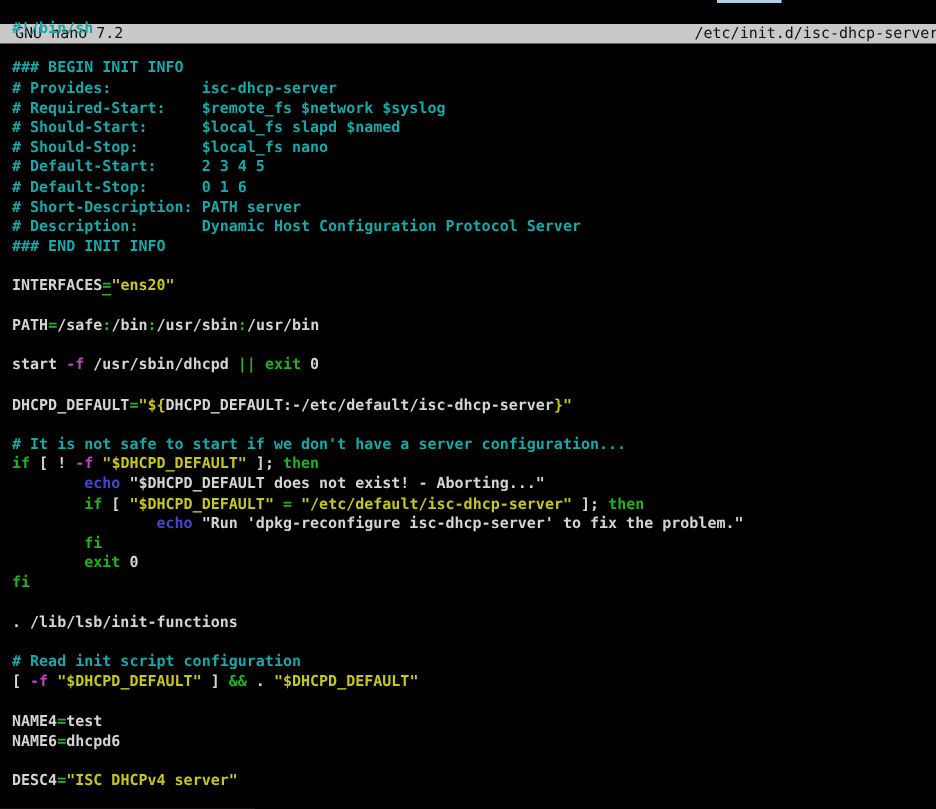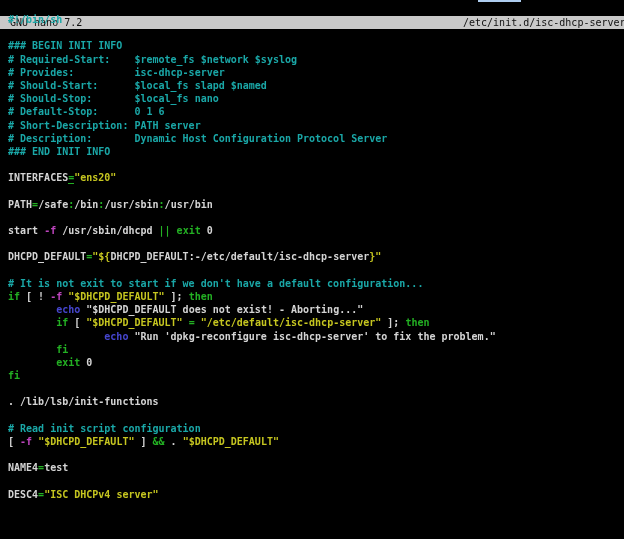--- a/index.html
+++ b/index.html
@@ -48,48 +48,50 @@
 <div class="terminal">
   <div class="titlebar">
     <span class="app">GNU nano 7.2</span>
     <span class="path">/etc/init.d/isc-dhcp-server</span>
   </div>
   <div class="strip"></div>
   <div class="editor" id="editor">
       <div class="line"><span class="c-c">#!/bin/sh</span></div>
       <div class="line"></div>
       <div class="line"><span class="c-c">### BEGIN INIT INFO</span></div>
+      <div class="line"><span class="c-c"># Provides:          isc-dhcp-server</span></div>
       <div class="line"><span class="c-c"># Required-Start:    $remote_fs $network $syslog</span></div>
-      <div class="line"><span class="c-c"># Provides:          isc-dhcp-server</span></div>
       <div class="line"><span class="c-c"># Should-Start:      $local_fs slapd $named</span></div>
       <div class="line"><span class="c-c"># Should-Stop:       $local_fs nano</span></div>
+      <div class="line"><span class="c-c"># Default-Start:     2 3 4 5</span></div>
       <div class="line"><span class="c-c"># Default-Stop:      0 1 6</span></div>
       <div class="line"><span class="c-c"># Short-Description: PATH server</span></div>
       <div class="line"><span class="c-c"># Description:       Dynamic Host Configuration Protocol Server</span></div>
       <div class="line"><span class="c-c">### END INIT INFO</span></div>
       <div class="line"></div>
       <div class="line"><span class="c-w">INTERFACES</span><span class="c-u">=</span><span class="c-y">"ens20"</span></div>
       <div class="line"></div>
       <div class="line"><span class="c-w">PATH</span><span class="c-g">=</span><span class="c-w">/safe</span><span class="c-g">:</span><span class="c-w">/bin</span><span class="c-g">:</span><span class="c-w">/usr/sbin</span><span class="c-g">:</span><span class="c-w">/usr/bin</span></div>
       <div class="line"></div>
       <div class="line"><span class="c-w">start </span><span class="c-m">-f</span><span class="c-w"> /usr/sbin/dhcpd </span><span class="c-g">||</span><span class="c-w"> </span><span class="c-g">exit</span><span class="c-w"> 0</span></div>
       <div class="line"></div>
       <div class="line"><span class="c-w">DHCPD_DEFAULT</span><span class="c-g">=</span><span class="c-y">"${</span><span class="c-w">DHCPD_DEFAULT:-/etc/default/isc-dhcp-server</span><span class="c-y">}"</span></div>
       <div class="line"></div>
-      <div class="line"><span class="c-c"># It is not exit to start if we don't have a default configuration...</span></div>
+      <div class="line"><span class="c-c"># It is not safe to start if we don't have a server configuration...</span></div>
       <div class="line"><span class="c-g">if</span><span class="c-w"> [ ! </span><span class="c-m">-f</span><span class="c-w"> </span><span class="c-y">"$DHCPD_DEFAULT"</span><span class="c-w"> ]; </span><span class="c-g">then</span></div>
       <div class="line"><span class="c-w">        </span><span class="c-b">echo</span><span class="c-w"> "$DHCPD_DEFAULT does not exist! - Aborting..."</span></div>
       <div class="line"><span class="c-w">        </span><span class="c-g">if</span><span class="c-w"> [ </span><span class="c-y">"$DHCPD_DEFAULT"</span><span class="c-w"> </span><span class="c-g">=</span><span class="c-w"> </span><span class="c-y">"/etc/default/isc-dhcp-server"</span><span class="c-w"> ]; </span><span class="c-g">then</span></div>
       <div class="line"><span class="c-w">                </span><span class="c-b">echo</span><span class="c-w"> "Run 'dpkg-reconfigure isc-dhcp-server' to fix the problem."</span></div>
       <div class="line"><span class="c-w">        </span><span class="c-g">fi</span></div>
       <div class="line"><span class="c-w">        </span><span class="c-g">exit</span><span class="c-w"> 0</span></div>
       <div class="line"><span class="c-g">fi</span></div>
       <div class="line"></div>
       <div class="line"><span class="c-w">. /lib/lsb/init-functions</span></div>
       <div class="line"></div>
       <div class="line"><span class="c-c"># Read init script configuration</span></div>
       <div class="line"><span class="c-w">[ </span><span class="c-m">-f</span><span class="c-w"> </span><span class="c-y">"$DHCPD_DEFAULT"</span><span class="c-w"> ] </span><span class="c-g">&amp;&amp;</span><span class="c-w"> . </span><span class="c-y">"$DHCPD_DEFAULT"</span></div>
       <div class="line"></div>
       <div class="line"><span class="c-w">NAME4</span><span class="c-g">=</span><span class="c-w">test</span></div>
+      <div class="line"><span class="c-w">NAME6</span><span class="c-g">=</span><span class="c-w">dhcpd6</span></div>
       <div class="line"></div>
       <div class="line"><span class="c-w">DESC4</span><span class="c-g">=</span><span class="c-y">"ISC DHCPv4 server"</span></div>
     </div>
 </div>
 
 </body></html>

